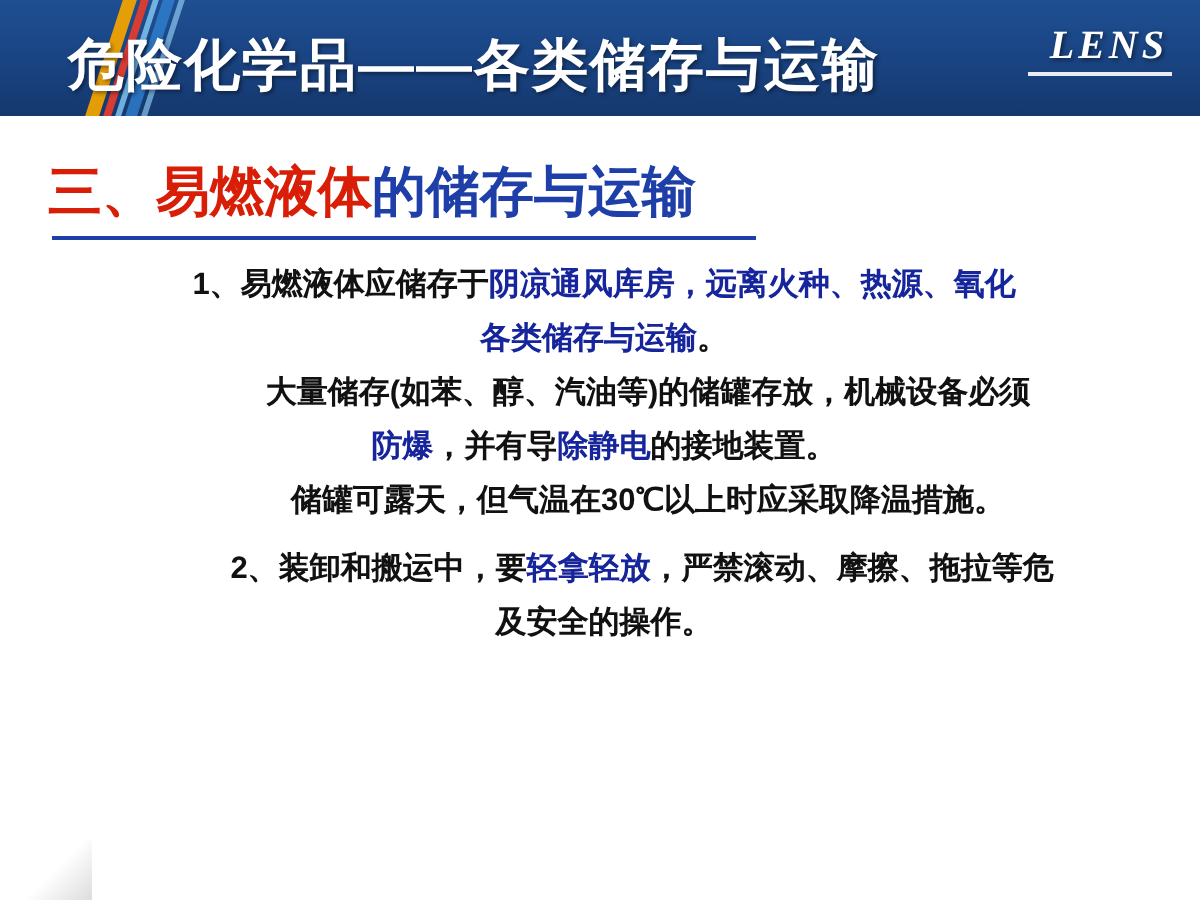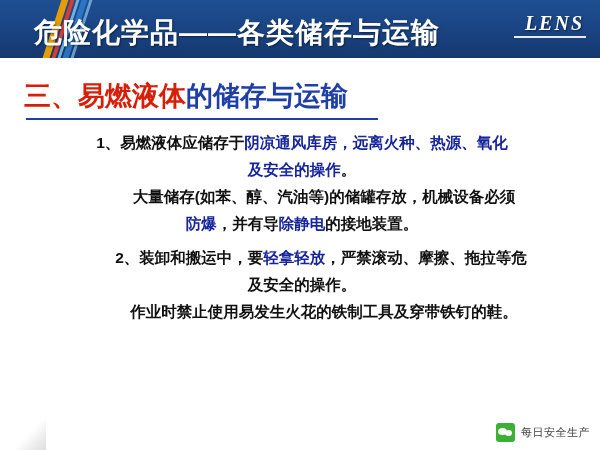--- a/index.html
+++ b/index.html
@@ -157,44 +157,40 @@
 
     <div class="section-title">
       <span class="red">三、</span><span class="red">易燃液体</span><span class="blue">的储存与运输</span>
     </div>
     <div class="title-underline"></div>
 
     <div class="para indent1">
       <span class="black">1、</span><span class="black">易燃液体应储存于</span><span class="deepblue">阴凉通风库房，远离火种、热源、氧化</span>
     </div>
     <div class="para">
-      <span class="deepblue">及安全的操作</span><span class="black">。</span>
+      <span class="deepblue">各类储存与运输</span><span class="black">。</span>
     </div>
 
 
     <div class="para indent3">
       <span class="black">大量储存(如苯、醇、汽油等)的储罐存放，机械设备必须</span>
     </div>
     <div class="para">
       <span class="deepblue">防爆</span><span class="black">，并有导</span><span class="deepblue">除静电</span><span class="black">的接地装置。</span>
     </div>
 
+    <div class="para indent3">
+      <span class="black">储罐可露天，但气温在30℃以上时应采取降温措施。</span>
+    </div>
 
     <div class="para indent1 gap">
       <span class="black">2、</span><span class="black">装卸和搬运中，要</span><span class="deepblue">轻拿轻放</span><span class="black">，严禁滚动、摩擦、拖拉等危</span>
     </div>
     <div class="para">
       <span class="black">及安全的操作。</span>
     </div>
-    <div class="para indent3">
-      <span class="black">作业时禁止使用易发生火花的铁制工具及穿带铁钉的鞋。</span>
-    </div>
 
   </div>
 
   <div class="corner-bl"></div>
 
-  <div class="footer-wm">
-    <div class="wm-icon"></div>
-    <div class="wm-text">每日安全生产</div>
-  </div>
 
 </div>
 
 </body></html>

